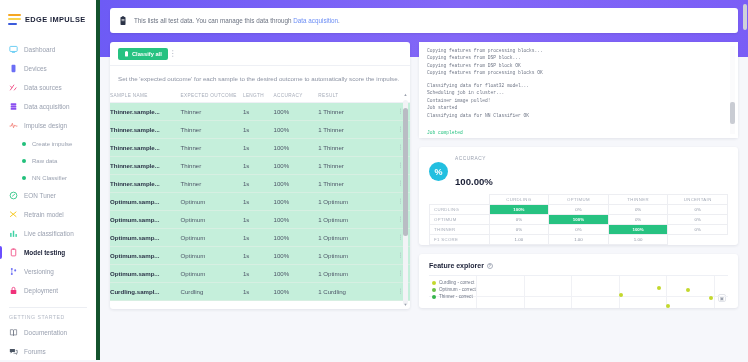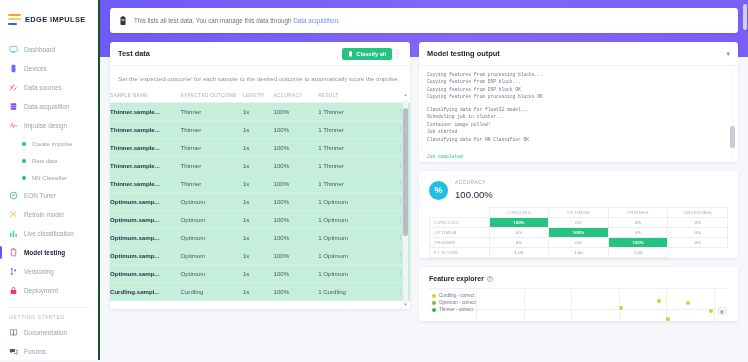--- a/index.html
+++ b/index.html
@@ -7,21 +7,21 @@
     width: 748px; height: 362px;
     font-family: "Liberation Sans", sans-serif;
     background: #f6f7fb;
     overflow: hidden;
   }
   .app { display: flex; width: 748px; height: 362px; }
 
   
   .sidebar {
     width: 100px; height: 360px; background: #ffffff;
-    border-right: 2px solid #14532d;
+    border-right: 4px solid #14532d;
     flex: 0 0 100px; position: relative;
   }
   .logo-row { display: flex; align-items: center; gap: 4px; padding: 10px 0 0 8px; height: 28px; }
   .logo-mark { width: 13px; height: 11px; display: flex; flex-direction: column; justify-content: space-between; }
   .logo-mark i { display: block; height: 2px; border-radius: 1px; }
   .lm1 { width: 13px; background: #f5a623; }
   .lm2 { width: 13px; background: #f8d34f; }
   .lm3 { width: 9px; background: #3b5bdb; }
   .logo-text { font-size: 7.4px; font-weight: bold; letter-spacing: .4px; color: #1a1f36; }
 
@@ -106,21 +106,21 @@
   .cscroll { position: absolute; right: 3px; top: 4px; width: 5px; bottom: 4px; background: #fbfbfc; }
   .cthumb { position: absolute; right: 3px; bottom: 14px; width: 5px; height: 22px; background: #c9ccd3; border-radius: 2px; cursor: pointer; }
 
   
   .acc-row { display: flex; align-items: center; gap: 7px; padding: 9px 10px 7px 10px; }
   .acc-badge {
     width: 19px; height: 19px; border-radius: 50%; background: #22bfe0;
     color: #fff; font-size: 9px; display: flex; align-items: center; justify-content: center; font-weight: bold;
   }
   .acc-label { font-size: 4.8px; letter-spacing: .5px; color: #9aa1b0; }
-  .acc-value { font-size: 9.6px; font-weight: normal; color: #1a1f36; margin-top: 4px; }
+  .acc-value { font-size: 9.6px; font-weight: bold; color: #1a1f36; margin-top: 15px; }
 
   table.cm { width: calc(100% - 20px); margin: 0 10px 9px 10px; border-collapse: collapse; table-layout: fixed; }
   table.cm th, table.cm td { border: 1px solid #edeef2; height: 10px; text-align: center; }
   table.cm th { font-size: 4.3px; letter-spacing: .35px; color: #a6acb9; font-weight: normal; }
   table.cm th.rowh { text-align: left; padding-left: 4px; }
   table.cm td { font-size: 4.4px; color: #8d94a3; }
   table.cm td.hit { background: #27c281; color: #fff; font-weight: bold; }
   table.cm td.empty { border: none; background: transparent; }
   .cm-corner { border: none !important; }
 
@@ -295,21 +295,20 @@
           <rect x="5" y="9" width="6" height="1.2" fill="#fff"></rect>
         </svg>
         <span class="notice-txt"><span>This lists all test data. You can manage this data through </span><a href="#">Data acquisition</a><span>.</span></span>
       </div>
 
       <div class="cols">
 
         <div class="col-left">
           <div class="card">
             <div class="card-head">
-              <span class="card-title">Test data</span>
               <button class="btn-green">
                 <svg width="5" height="6" viewBox="0 0 16 20">
                   <rect x="3" y="2" width="10" height="16" rx="1.6" fill="#fff"></rect>
                   <rect x="5.5" y="0.5" width="5" height="3" rx="1" fill="#fff"></rect>
                 </svg>
                 <span>Classify all</span>
               </button>
               <span class="kebab">⋮</span>
             </div>
 
@@ -431,24 +430,20 @@
                 <div class="vthumb"></div>
               </div>
               <div class="sc-arrow" style="bottom:2px">▼</div>
             </div>
           </div>
         </div>
 
         <div class="col-right">
 
           <div class="card">
-            <div class="card-head">
-              <span class="card-title">Model testing output</span>
-              <span class="chev">▾</span>
-            </div>
             <div class="console">
               <div id="console-lines">
                   <div>Copying features from processing blocks...</div>
                   <div>Copying features from DSP block...</div>
                   <div>Copying features from DSP block OK</div>
                   <div>Copying features from processing blocks OK</div>
                   <div class="blank"></div>
                   <div>Classifying data for float32 model...</div>
                   <div>Scheduling job in cluster...</div>
                   <div>Container image pulled!</div>

